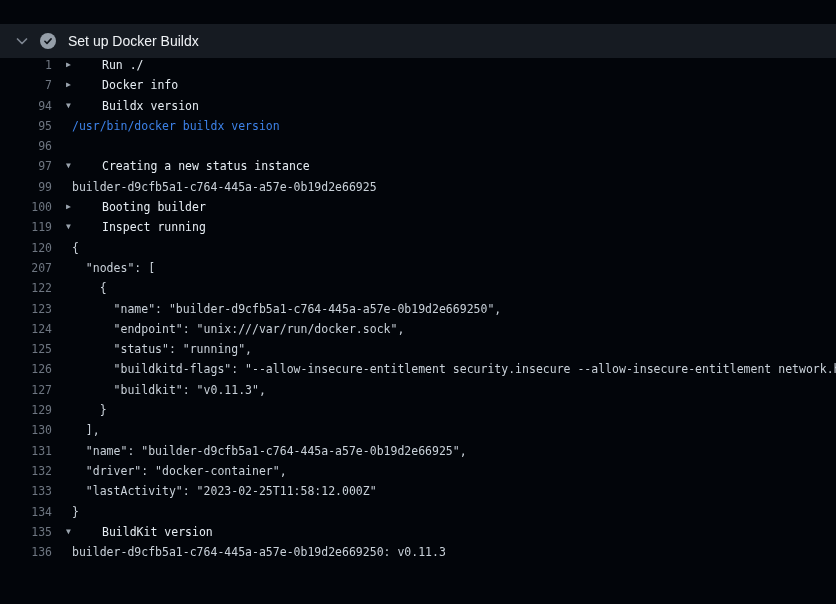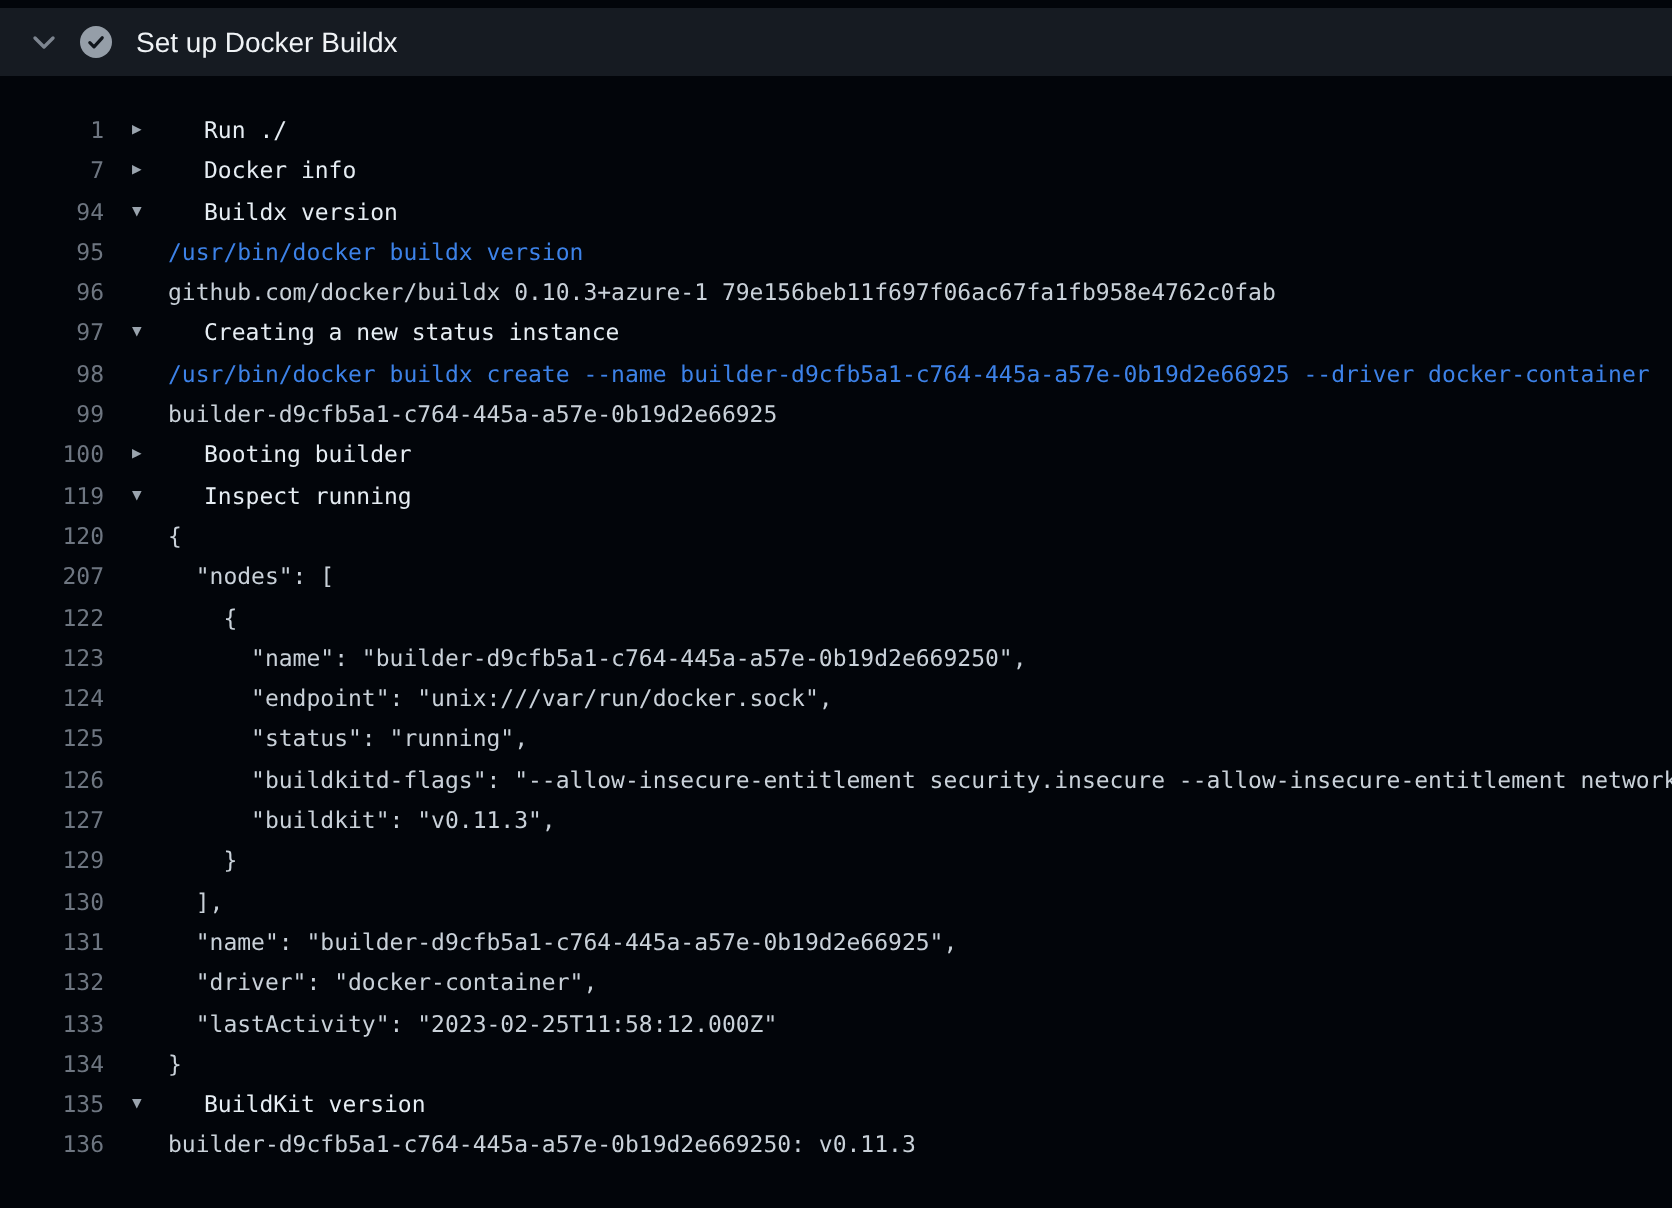--- a/index.html
+++ b/index.html
@@ -14,21 +14,21 @@
     --header-title:#f0f3f6;
     --chevron:#7d8590;
   }
   html,body{margin:0;padding:0;}
   body{
     width:836px;height:604px;position:relative;overflow:hidden;
     background:var(--background);
     font-family:"DejaVu Sans Mono",monospace;
   }
   .step-header{
-    position:absolute;top:4px;left:0;width:836px;height:34px;
+    position:absolute;top:24px;left:0;width:836px;height:34px;
     background:var(--header-background);
     display:flex;align-items:center;
     padding-left:14px;box-sizing:border-box;
     cursor:pointer;
   }
   .chevron{width:16px;height:16px;display:flex;align-items:center;justify-content:center;flex-shrink:0;}
   .status{width:16px;height:16px;margin-left:10px;flex-shrink:0;display:flex;align-items:center;justify-content:center;}
   .step-title{
     margin-left:12px;
     font-family:"Liberation Sans",sans-serif;
@@ -46,21 +46,21 @@
   .row.group{cursor:pointer;}
   .num{
     width:52px;flex-shrink:0;text-align:right;
     color:var(--line-number);cursor:pointer;
   }
   .caret{
     width:12px;flex-shrink:0;margin-left:14px;
     font-size:8px;color:var(--caret);
   }
   .group-title{color:var(--group-title);white-space:pre;margin-left:24px;}
-  .text{margin-left:32px;white-space:pre;color:var(--output-text);}
+  .text{margin-left:20px;white-space:pre;color:var(--output-text);}
   .text.command{color:var(--command-text);}
 </style>
 </head>
 <body>
 
 <div class="step-header">
   <span class="chevron">
     <svg width="16" height="16" viewBox="0 0 16 16">
       <path d="M3.5 6 L8 10.5 L12.5 6" fill="none" stroke="var(--chevron)" stroke-width="1.7" stroke-linecap="round" stroke-linejoin="round"></path>
     </svg>
@@ -89,30 +89,25 @@
       <span class="num">94</span>
       <span class="caret">▼</span>
       <span class="group-title">Buildx version</span>
     </div>
     <div class="row">
       <span class="num">95</span>
       <span class="text command">/usr/bin/docker buildx version</span>
     </div>
     <div class="row">
       <span class="num">96</span>
-      <span class="text output">github.com/docker/buildx 0.10.3+azure-1 79e156beb11f697f06ac67fa1fb958e4762c0fab</span>
     </div>
     <div class="row group">
       <span class="num">97</span>
       <span class="caret">▼</span>
       <span class="group-title">Creating a new status instance</span>
-    </div>
-    <div class="row">
-      <span class="num">98</span>
-      <span class="text command">/usr/bin/docker buildx create --name builder-d9cfb5a1-c764-445a-a57e-0b19d2e66925 --driver docker-container</span>
     </div>
     <div class="row">
       <span class="num">99</span>
       <span class="text output">builder-d9cfb5a1-c764-445a-a57e-0b19d2e66925</span>
     </div>
     <div class="row group">
       <span class="num">100</span>
       <span class="caret">▶</span>
       <span class="group-title">Booting builder</span>
     </div>

